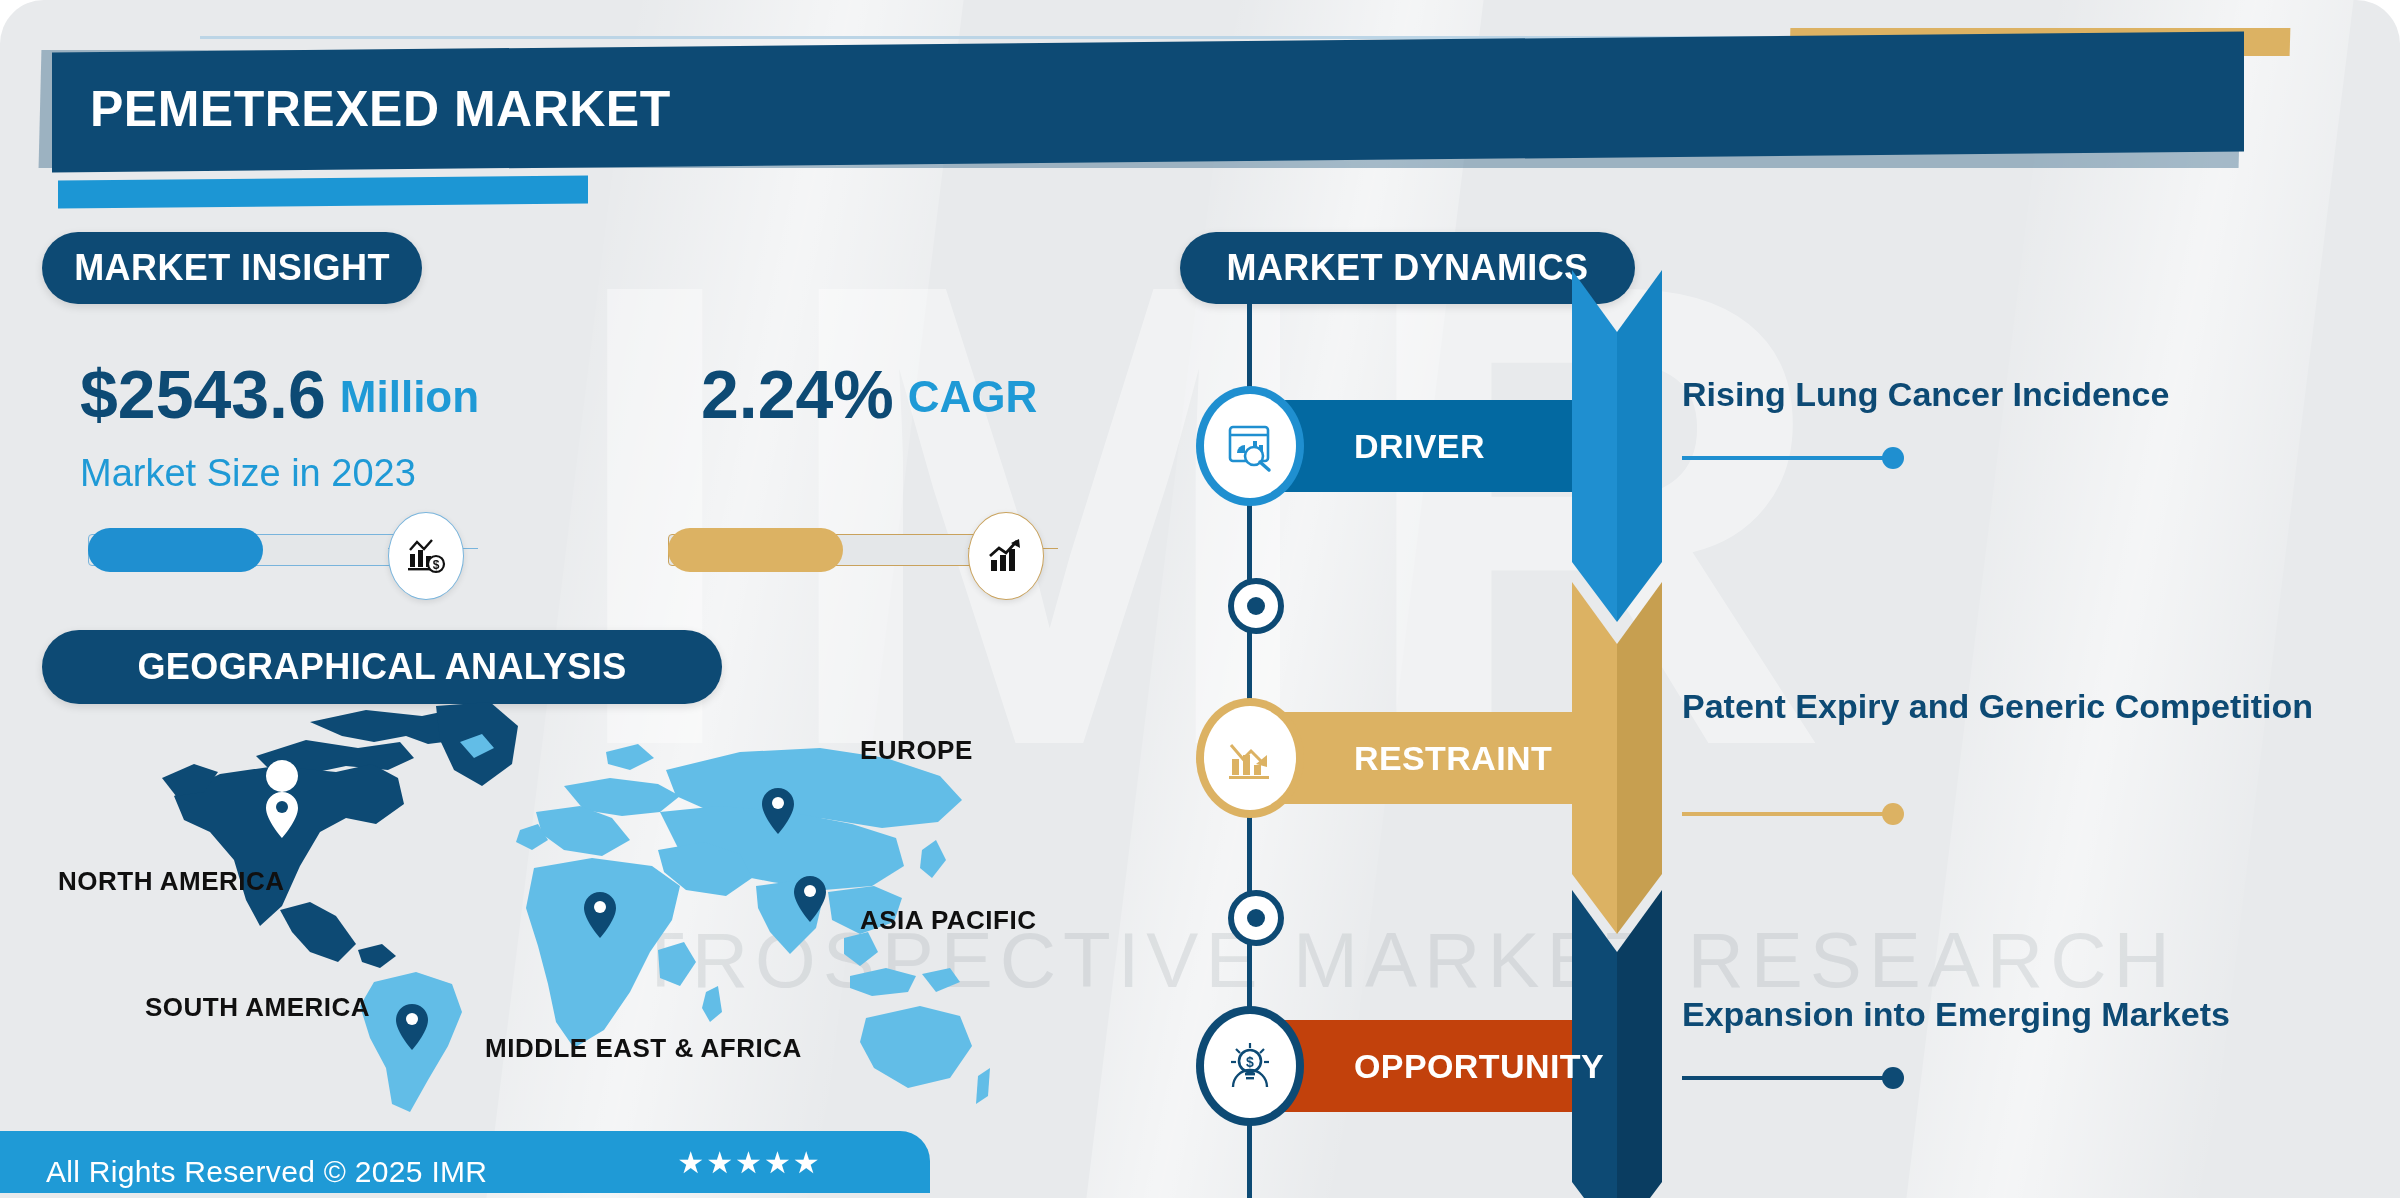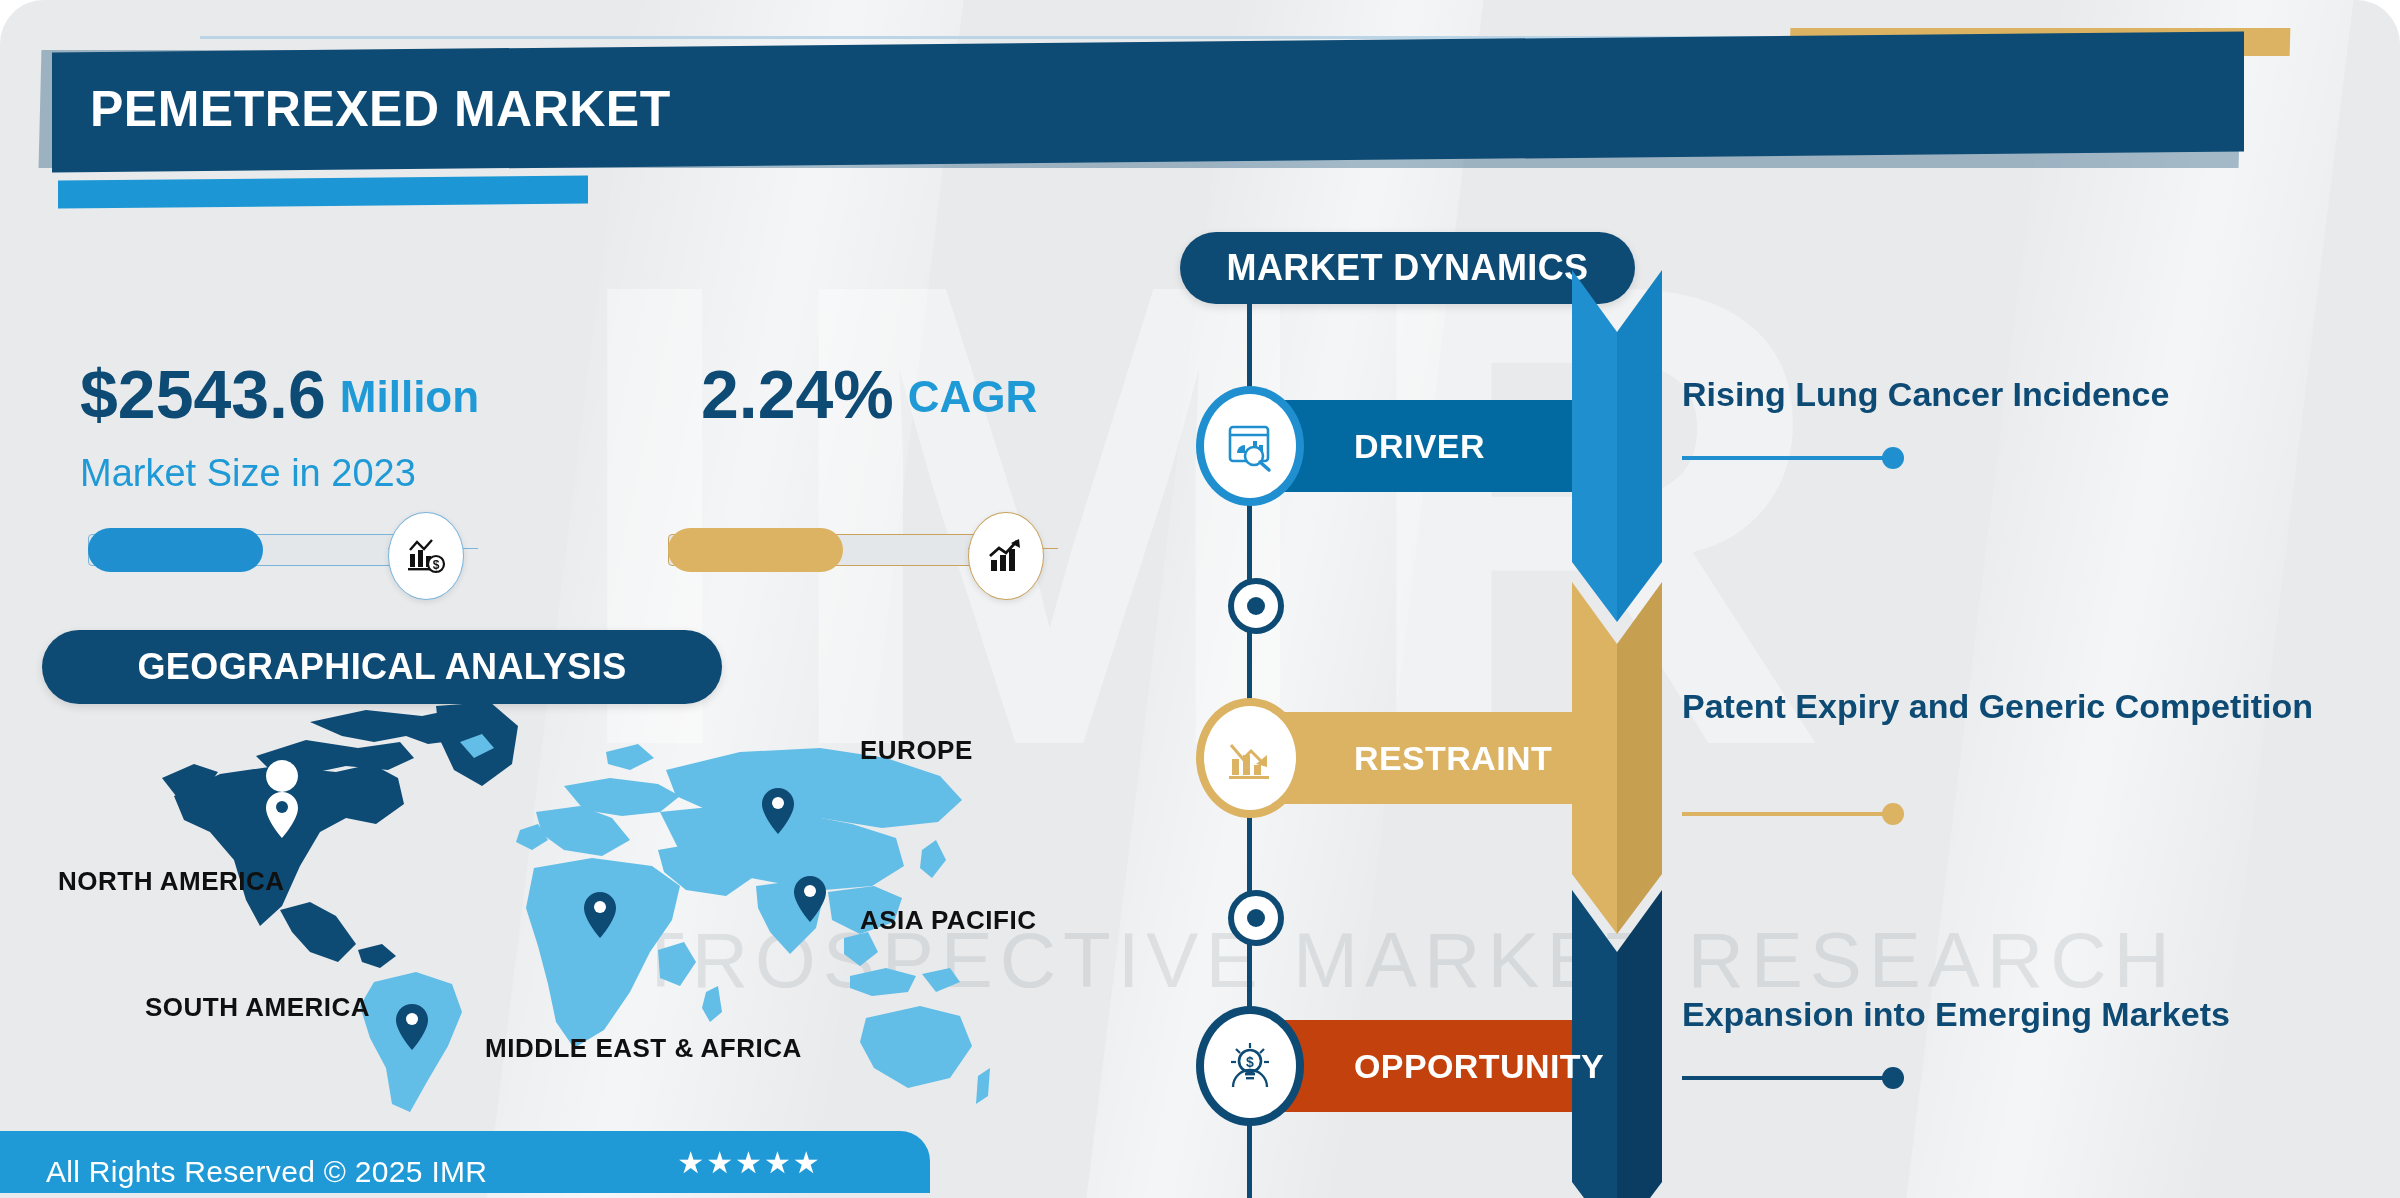--- a/index.html
+++ b/index.html
@@ -166,20 +166,21 @@
   <div class="wm-text">INTROSPECTIVE MARKET RESEARCH</div>
 
   <div class="hdr-thinline"></div>
   <div class="hdr-gold"></div>
   <div class="hdr-shadow"></div>
   <div class="hdr-bar">
     <div class="hdr-title">PEMETREXED MARKET</div>
   </div>
   <div class="hdr-underline"></div>
 
+  <div class="pill" id="pill-insight">MARKET INSIGHT</div>
 
   <div class="metric" id="metric-size">
     <span class="val">$2543.6</span><span class="unit">Million</span>
     <div class="sub">Market Size in 2023</div>
   </div>
 
   <div class="barwrap" id="bar-size">
     <div class="bar-track"></div>
     <div class="bar-fill" style="width:175px"></div>
     <div class="bar-line" style="left:300px;width:90px"></div>

